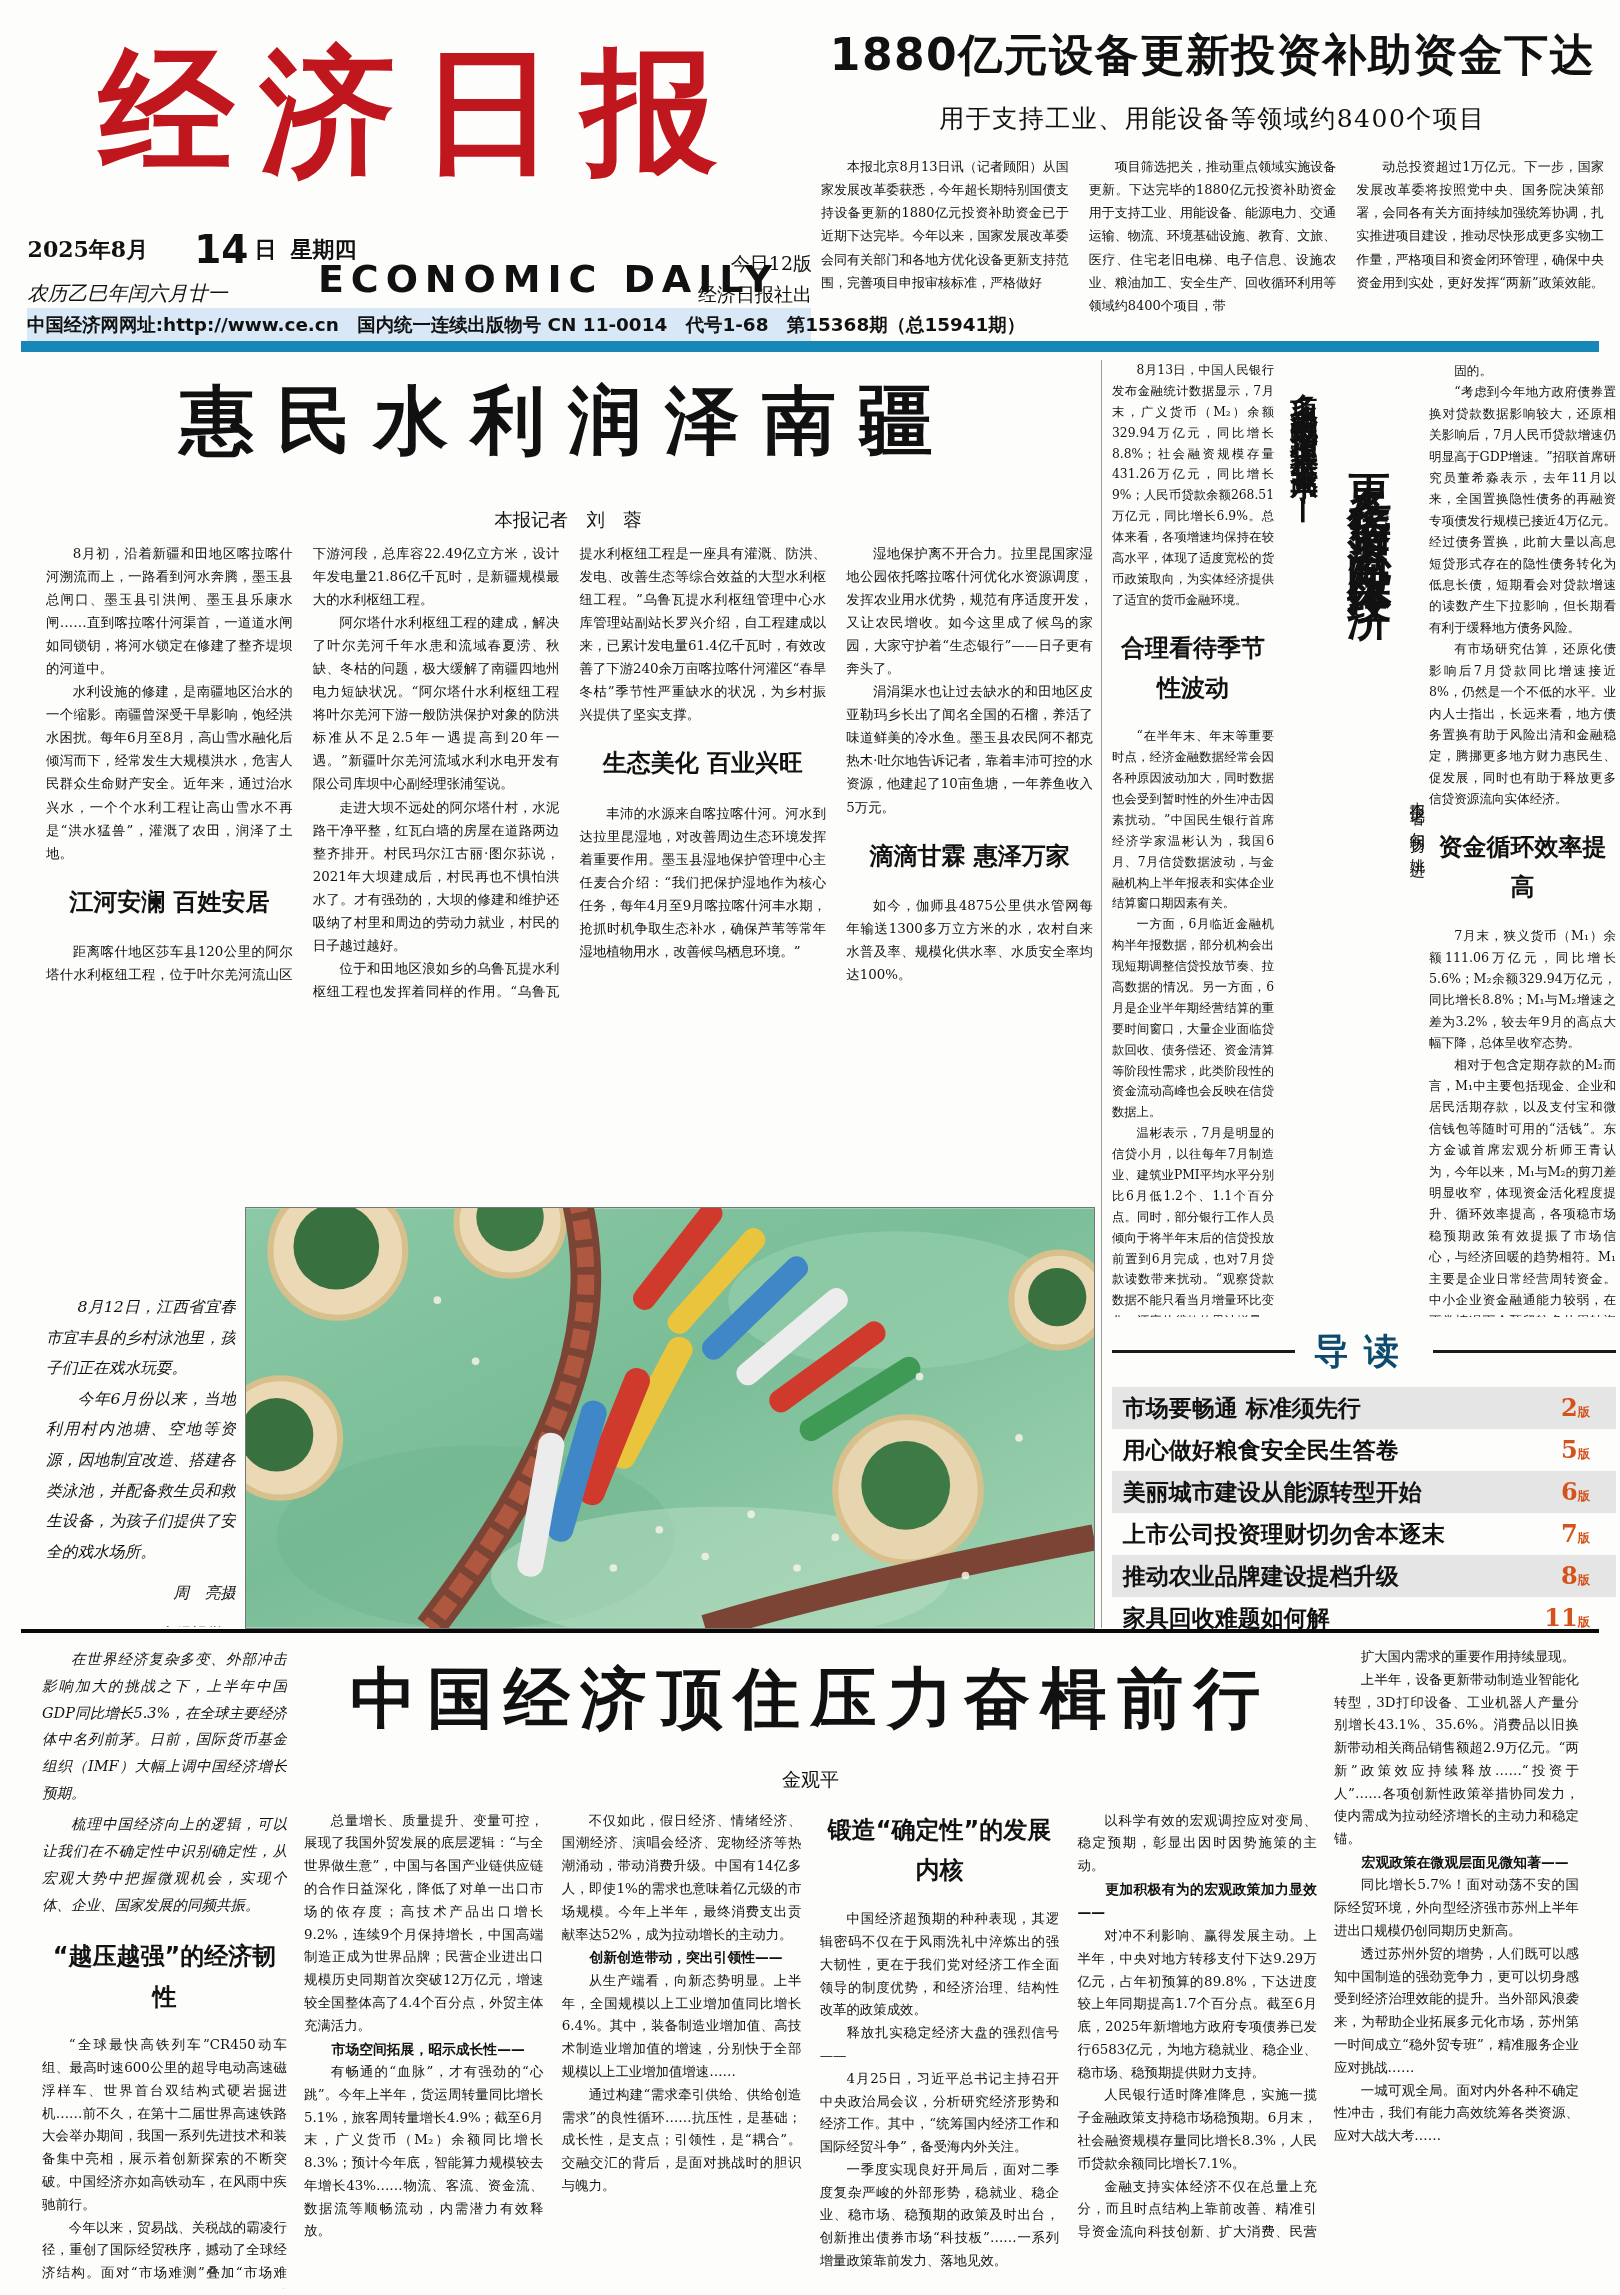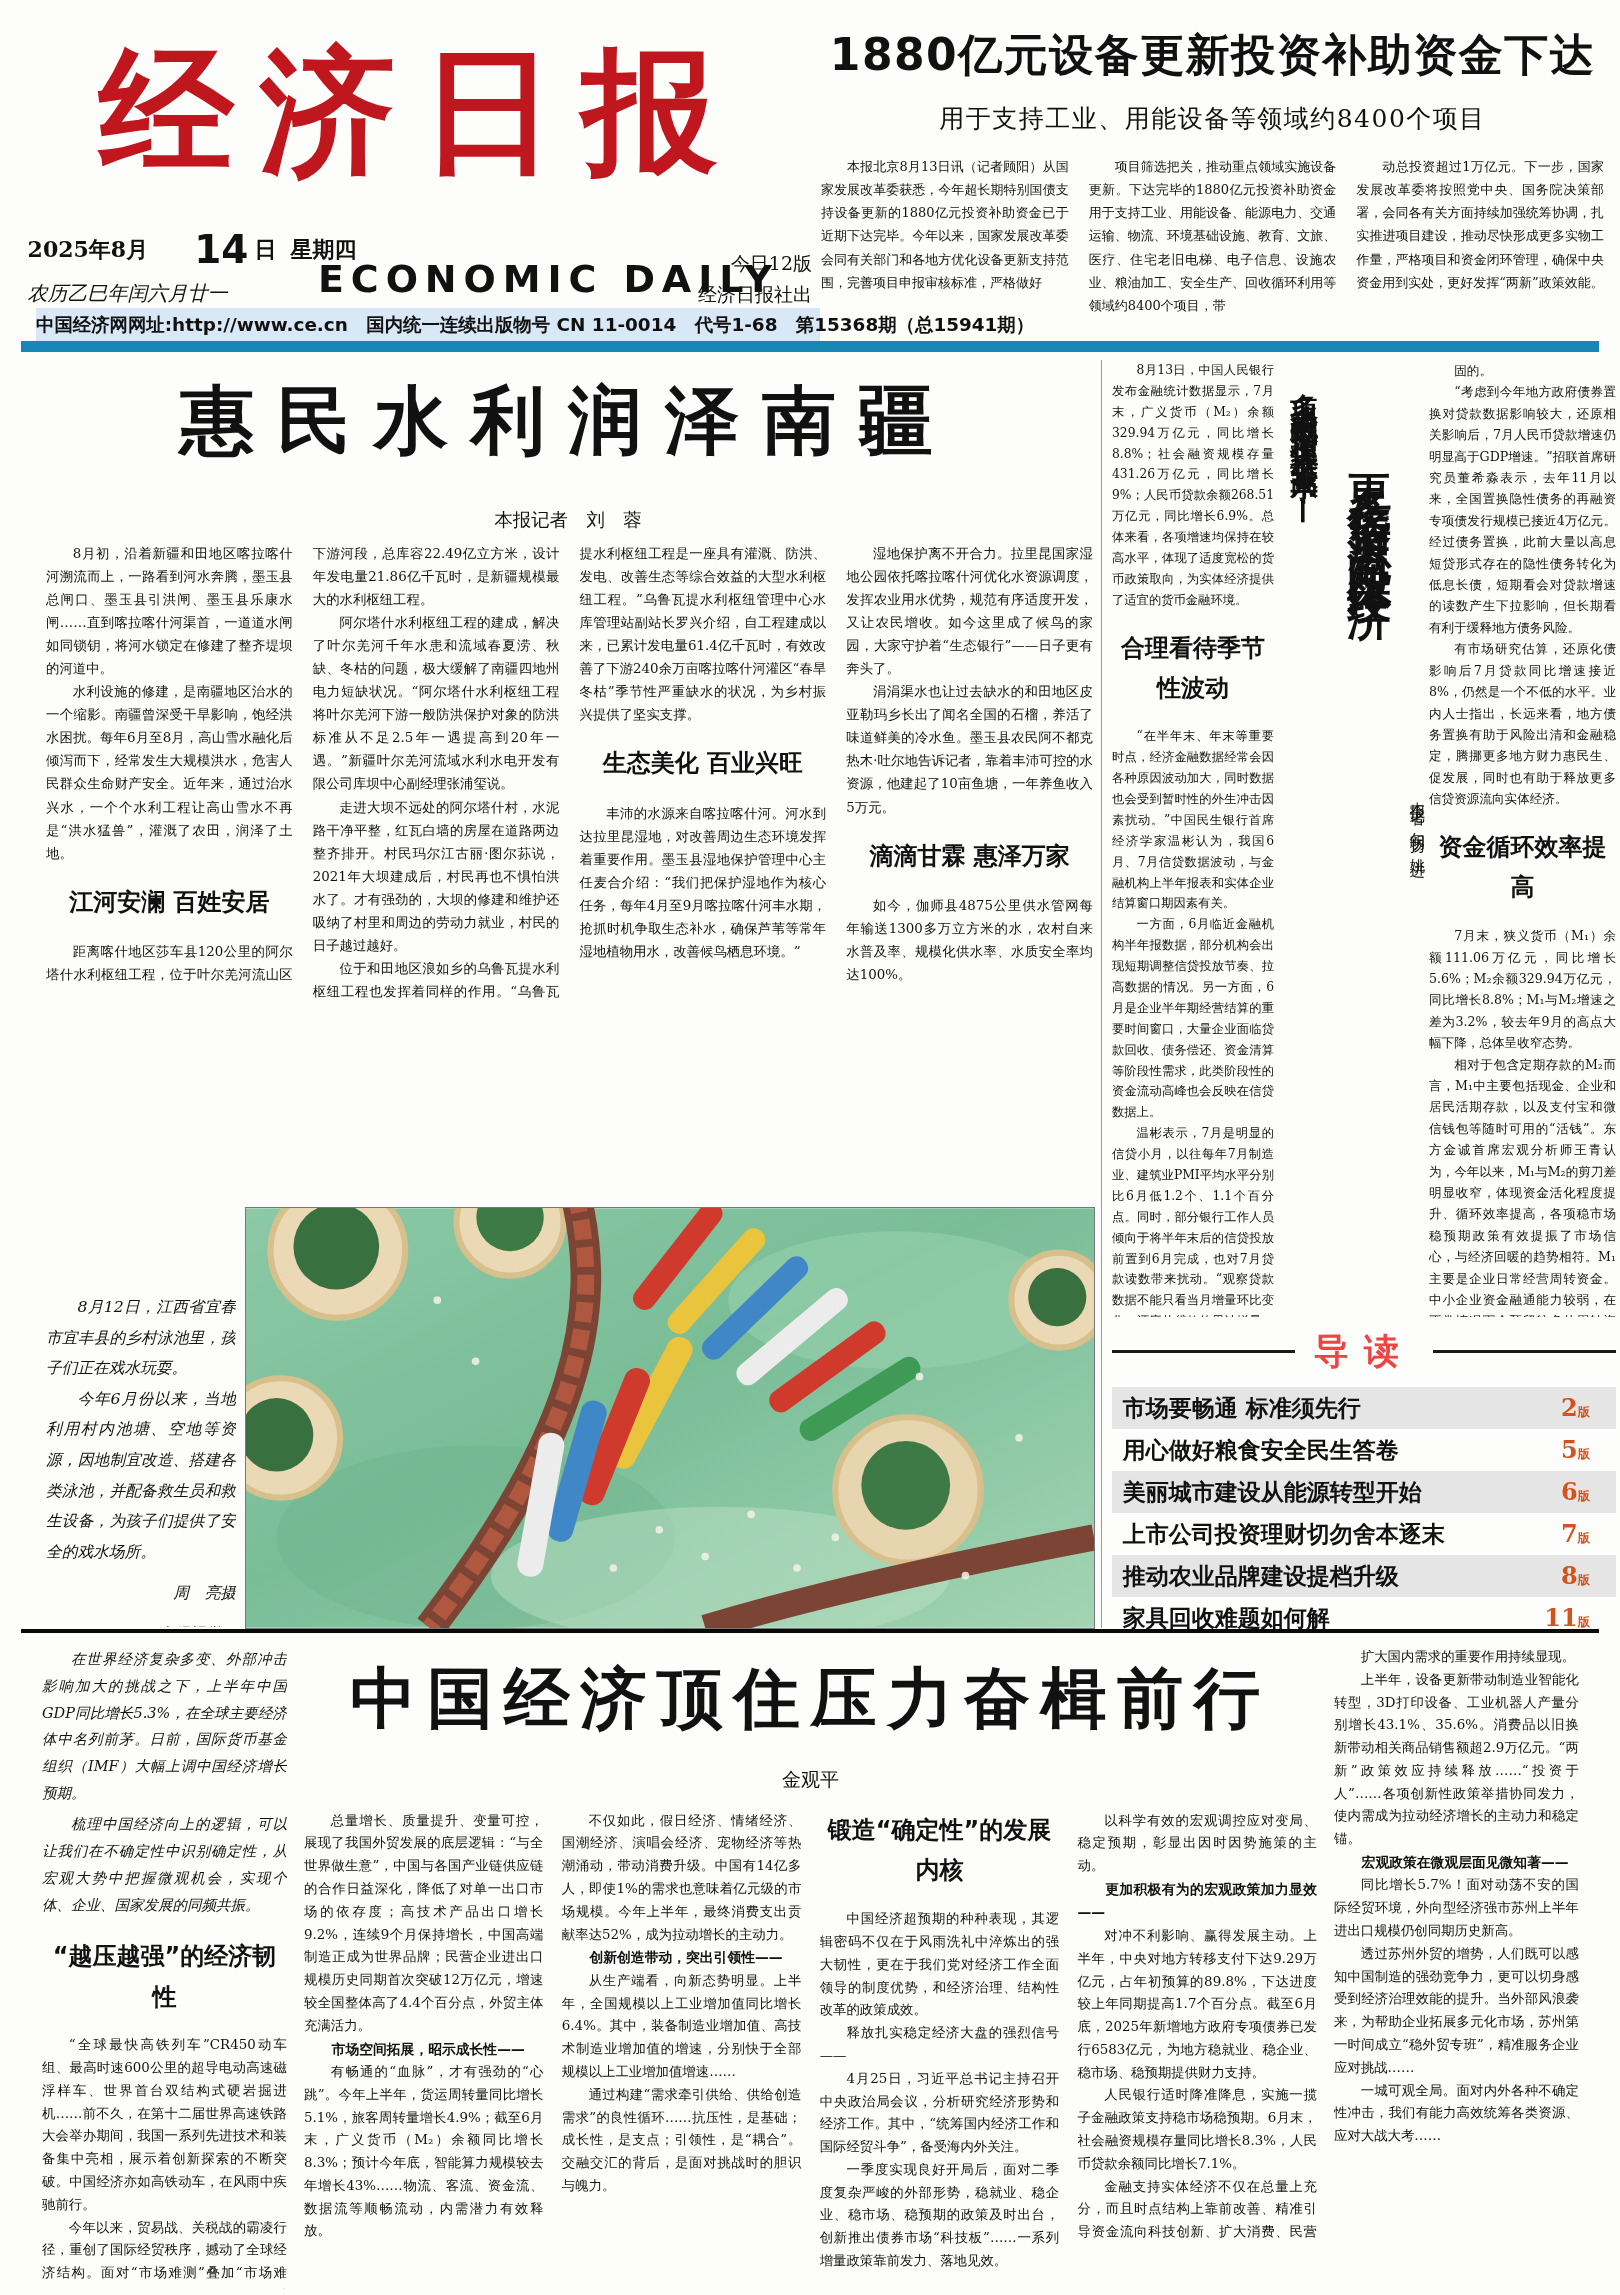--- a/index.html
+++ b/index.html
@@ -13,21 +13,21 @@
     font-size:135px;font-weight:700;color:#c0161d;letter-spacing:26px;white-space:nowrap;}
   .date-block{left:27.6px;top:227px;width:306px;}
   .date-line1{font-size:22px;font-weight:600;white-space:nowrap;}
   .date-day{font-size:39px;font-weight:700;font-family:"DejaVu Sans","Liberation Sans",sans-serif;
     vertical-align:-6.1px;padding:0 6.1px;margin-left:40px;}
   .date-weekday{padding-left:13.8px;}
   .date-lunar{font-size:20px;margin-top:7.7px;font-style:italic;}
   .econ-en{left:318px;top:257px;width:429px;text-align:center;font-size:38px;font-weight:700;
     letter-spacing:6.9px;white-space:nowrap;}
   .edition-block{left:689px;top:248px;width:123px;text-align:right;font-size:19px;line-height:31px;}
-  .info-bar{left:36px;top:308px;width:784px;height:34px;line-height:34px;background:#d9e8f6;
+  .info-bar{left:27px;top:308px;width:784px;height:34px;line-height:34px;background:#d9e8f6;
     text-align:center;font-size:18.4px;font-weight:700;white-space:nowrap;}
   .teal-bar{left:21.4px;top:341px;width:1578px;height:10.7px;background:#1787b8;}
   
   .top-story{left:821px;top:26px;width:783px;}
   .ts-headline{font-size:44px;font-weight:700;text-align:center;letter-spacing:1.5px;white-space:nowrap;}
   .ts-sub{font-size:25px;text-align:center;margin-top:17px;letter-spacing:1.5px;}
   .ts-cols{display:flex;gap:20px;margin-top:20px;height:164px;overflow:hidden;}
   .ts-col{flex:1;font-size:13px;line-height:1.78;overflow:hidden;}
   .ts-col p{margin:0;text-indent:2em;}
   
@@ -56,21 +56,21 @@
   .r-mid{width:155px;display:flex;justify-content:center;}
   .v{writing-mode:vertical-rl;}
   .v-kicker{font-size:27.6px;font-weight:700;padding-top:10.7px;letter-spacing:6.1px;width:47px;
     font-family:"DejaVu Sans","Liberation Sans",sans-serif;}
   .v-title{font-size:44px;font-weight:700;padding-top:80px;letter-spacing:10.7px;width:77px;}
   .v-byline{font-size:15.3px;padding-top:429px;width:27.6px;letter-spacing:3.1px;}
   
   .daodu{left:1112px;top:1328px;width:504px;}
   .daodu-head{display:flex;align-items:center;gap:18.4px;justify-content:center;}
   .daodu-line{height:3.8px;background:#1a1a1a;flex:1;}
-  .daodu-title{font-size:35px;font-weight:700;color:#ef4444;letter-spacing:15.3px;
+  .daodu-title{font-size:35px;font-weight:700;color:#0c4a6e;letter-spacing:15.3px;
     font-family:"DejaVu Sans","Liberation Sans",sans-serif;}
   .daodu-rows{margin-top:12.3px;}
   .daodu-row{height:42px;line-height:42px;display:flex;justify-content:space-between;
     padding:0 26px 0 10.7px;}
   .daodu-row.alt{background:#e5e5e5;}
   .daodu-item-title{font-size:23px;font-weight:700;font-family:"DejaVu Sans","Liberation Sans",sans-serif;
     white-space:nowrap;}
   .daodu-page{color:#d4521c;font-size:24px;font-weight:600;}
   .daodu-page .ban{font-size:12.3px;}
   

